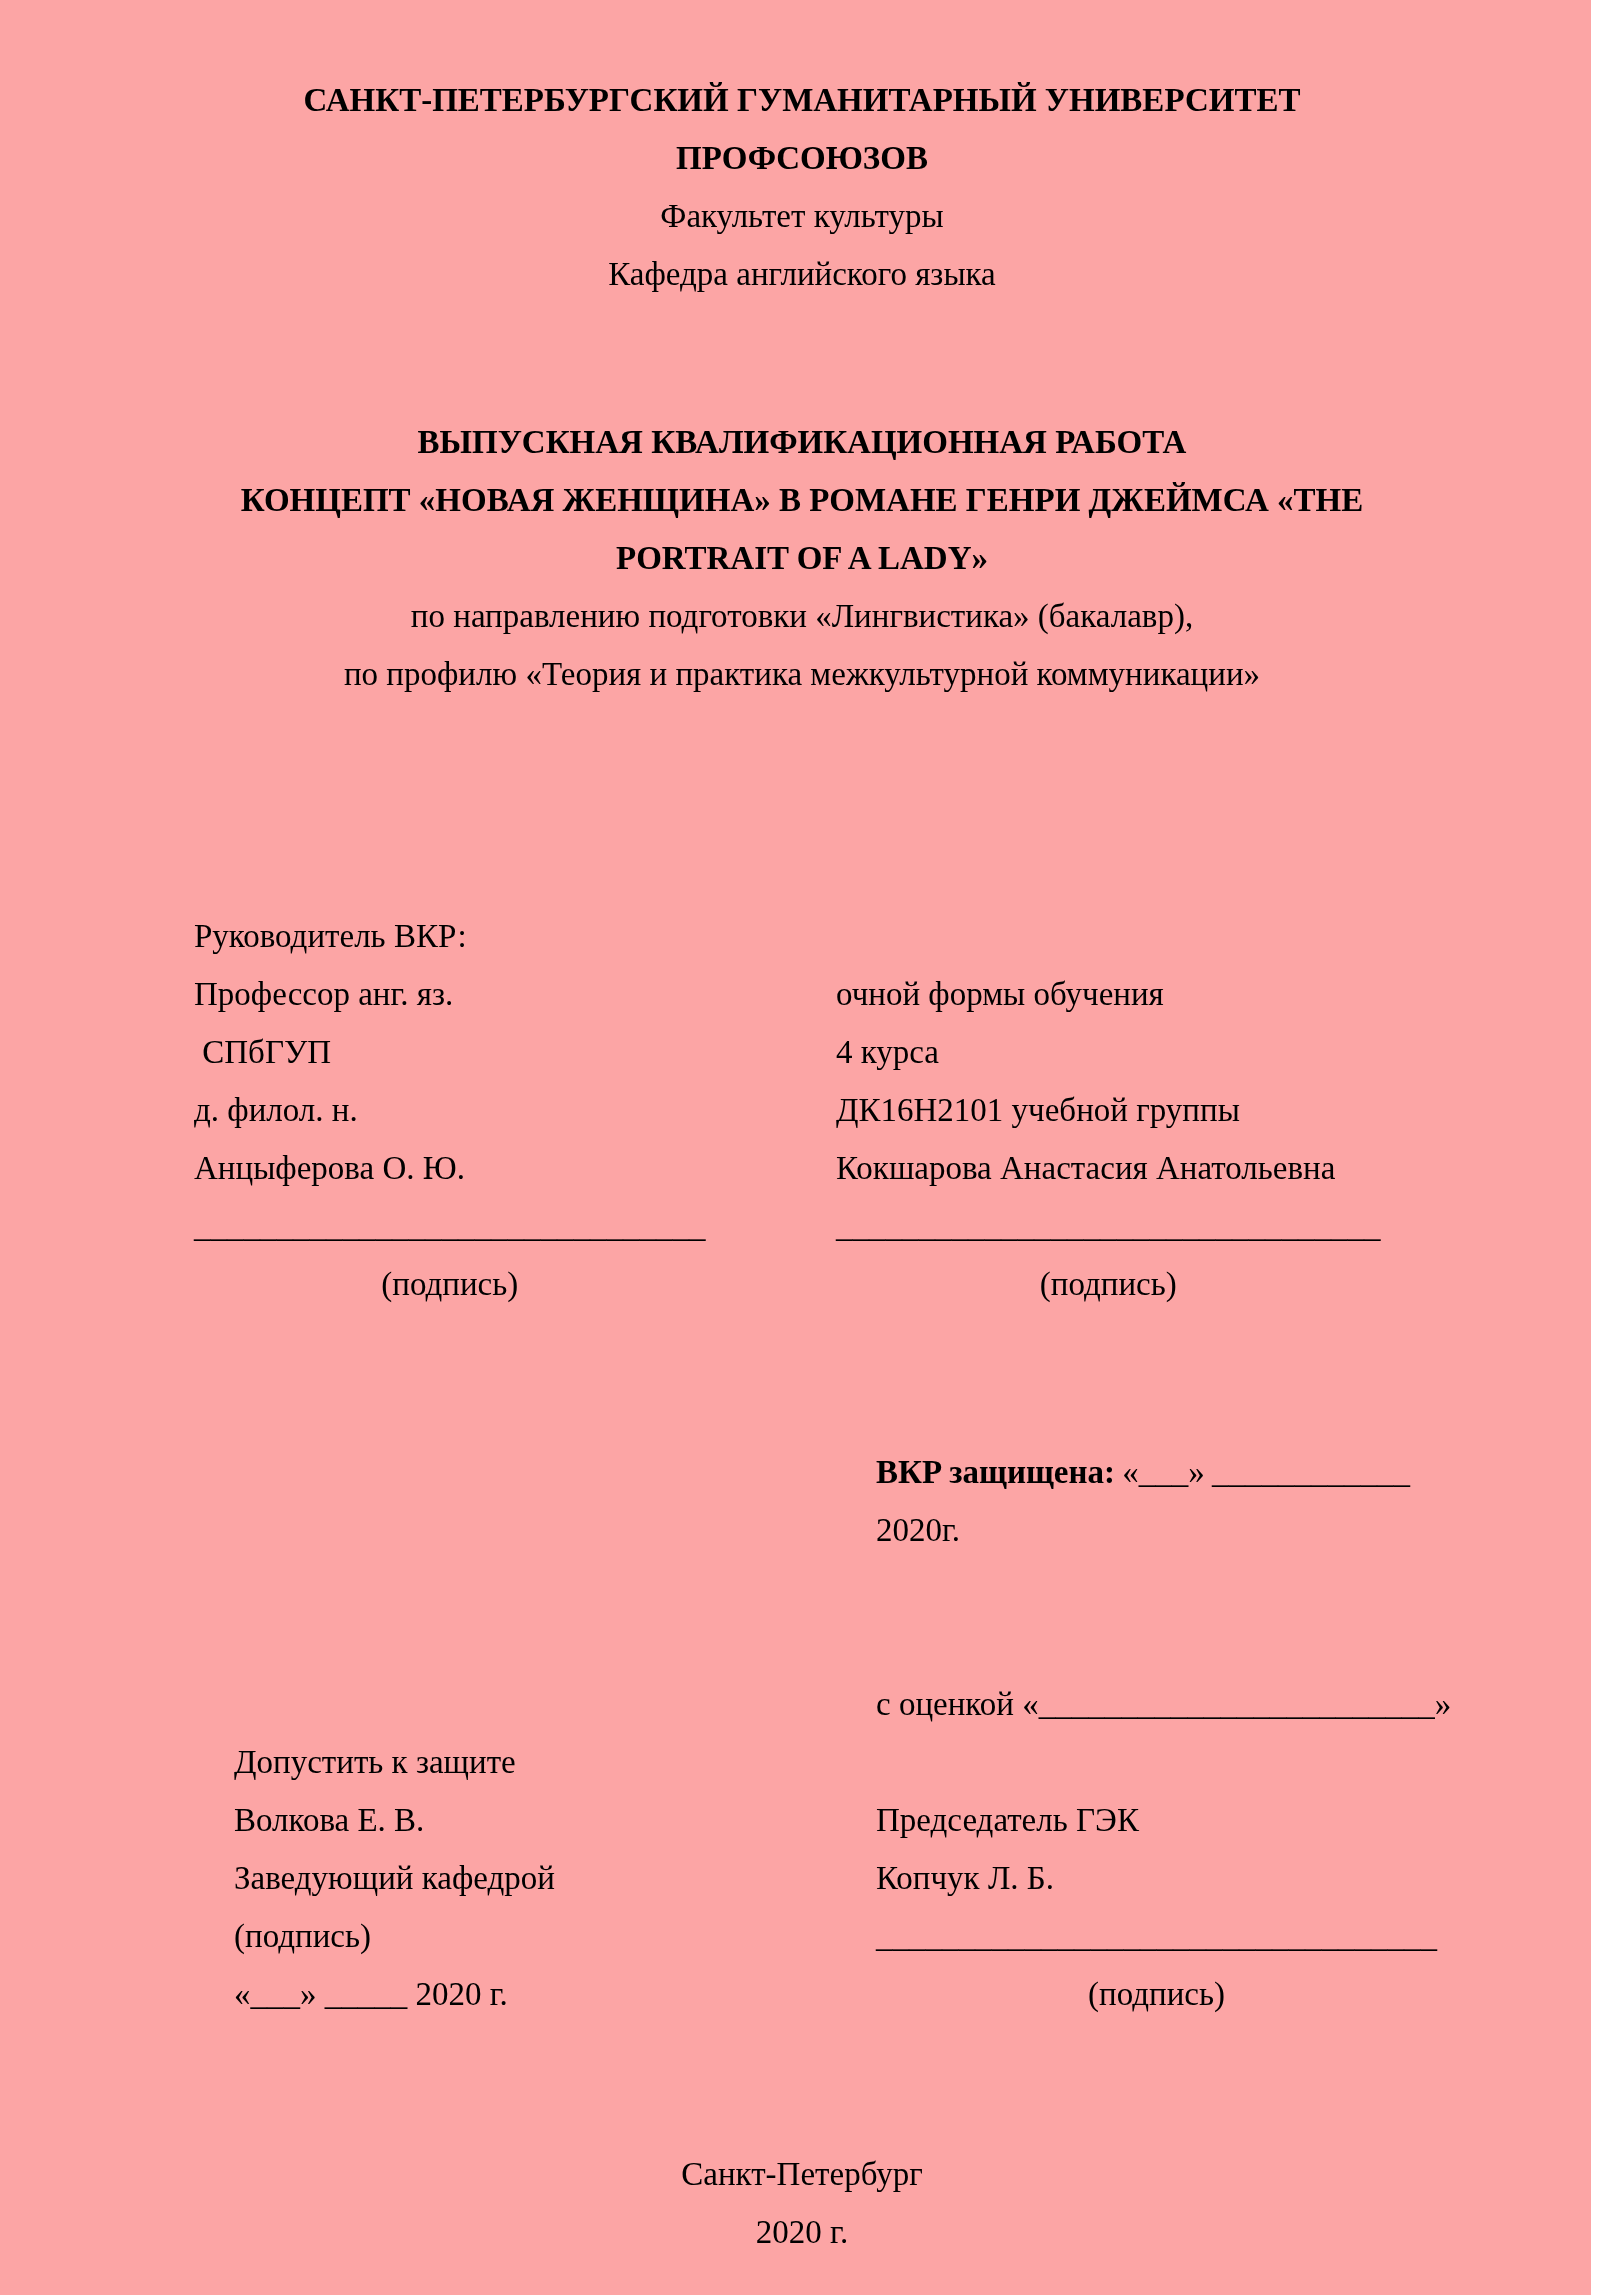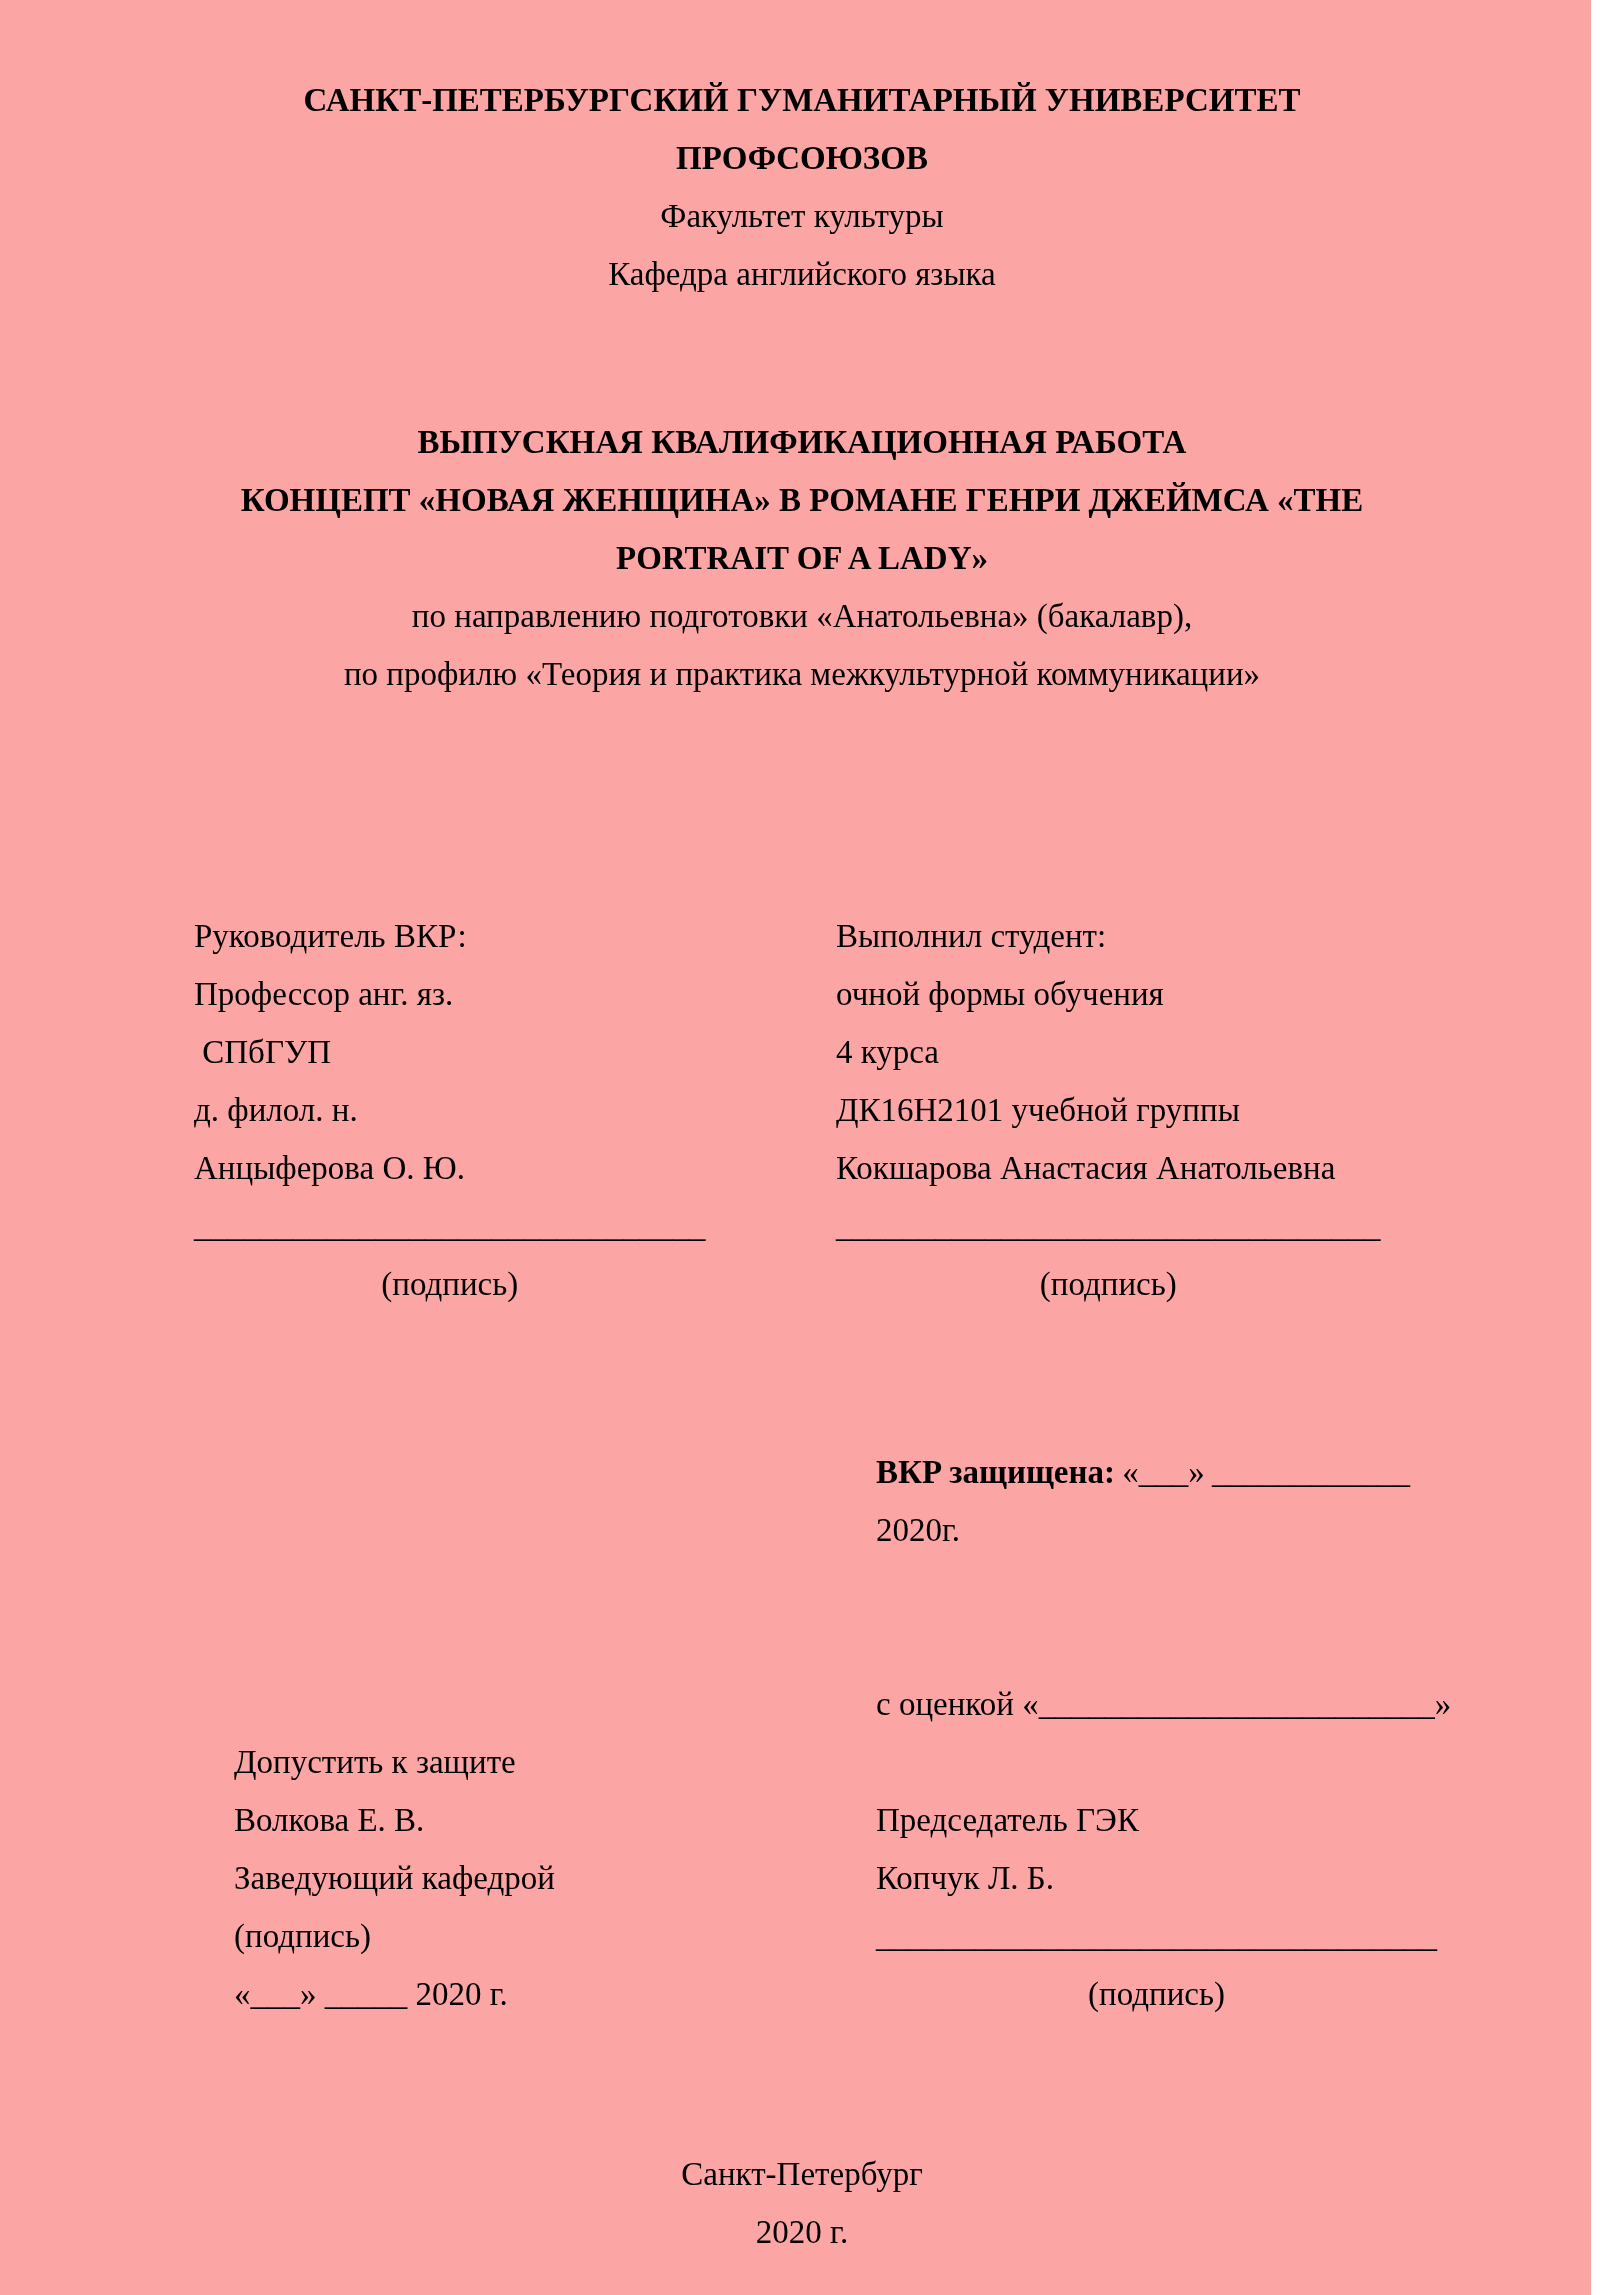--- a/index.html
+++ b/index.html
@@ -69,38 +69,37 @@
 
   <div class="center">
     <div class="line bold">САНКТ-ПЕТЕРБУРГСКИЙ ГУМАНИТАРНЫЙ УНИВЕРСИТЕТ ПРОФСОЮЗОВ</div>
     <div class="line">Факультет культуры</div>
     <div class="line">Кафедра английского языка</div>
   </div>
 
   <div class="center title-block">
     <div class="line bold">ВЫПУСКНАЯ КВАЛИФИКАЦИОННАЯ РАБОТА</div>
     <div class="line bold">КОНЦЕПТ «НОВАЯ ЖЕНЩИНА» В РОМАНЕ ГЕНРИ ДЖЕЙМСА «THE PORTRAIT OF A LADY»</div>
-    <div class="line">по направлению подготовки «Анатольевна» (бакалавр),</div>
+    <div class="line">по направлению подготовки «Лингвистика» (бакалавр),</div>
     <div class="line">по профилю «Теория и практика межкультурной коммуникации»</div>
   </div>
 
   <div class="columns section-1">
     <div class="col-left">
       <div class="line">Руководитель ВКР:</div>
       <div class="line">Профессор анг. яз.</div>
       <div class="line"> СПбГУП</div>
       <div class="line">д. филол. н.</div>
       <div class="line">Анцыферова О. Ю.</div>
       <div class="sig-block">
         <div class="line">_______________________________</div>
         <div class="line italic">(подпись)</div>
       </div>
     </div>
     <div class="col-right">
-      <div class="line">Выполнил студент:</div>
       <div class="line">очной формы обучения</div>
       <div class="line">4 курса</div>
       <div class="line">ДК16Н2101 учебной группы</div>
       <div class="line">Кокшарова Анастасия Анатольевна</div>
       <div class="sig-block">
         <div class="line">_________________________________</div>
         <div class="line italic">(подпись)</div>
       </div>
     </div>
   </div>

